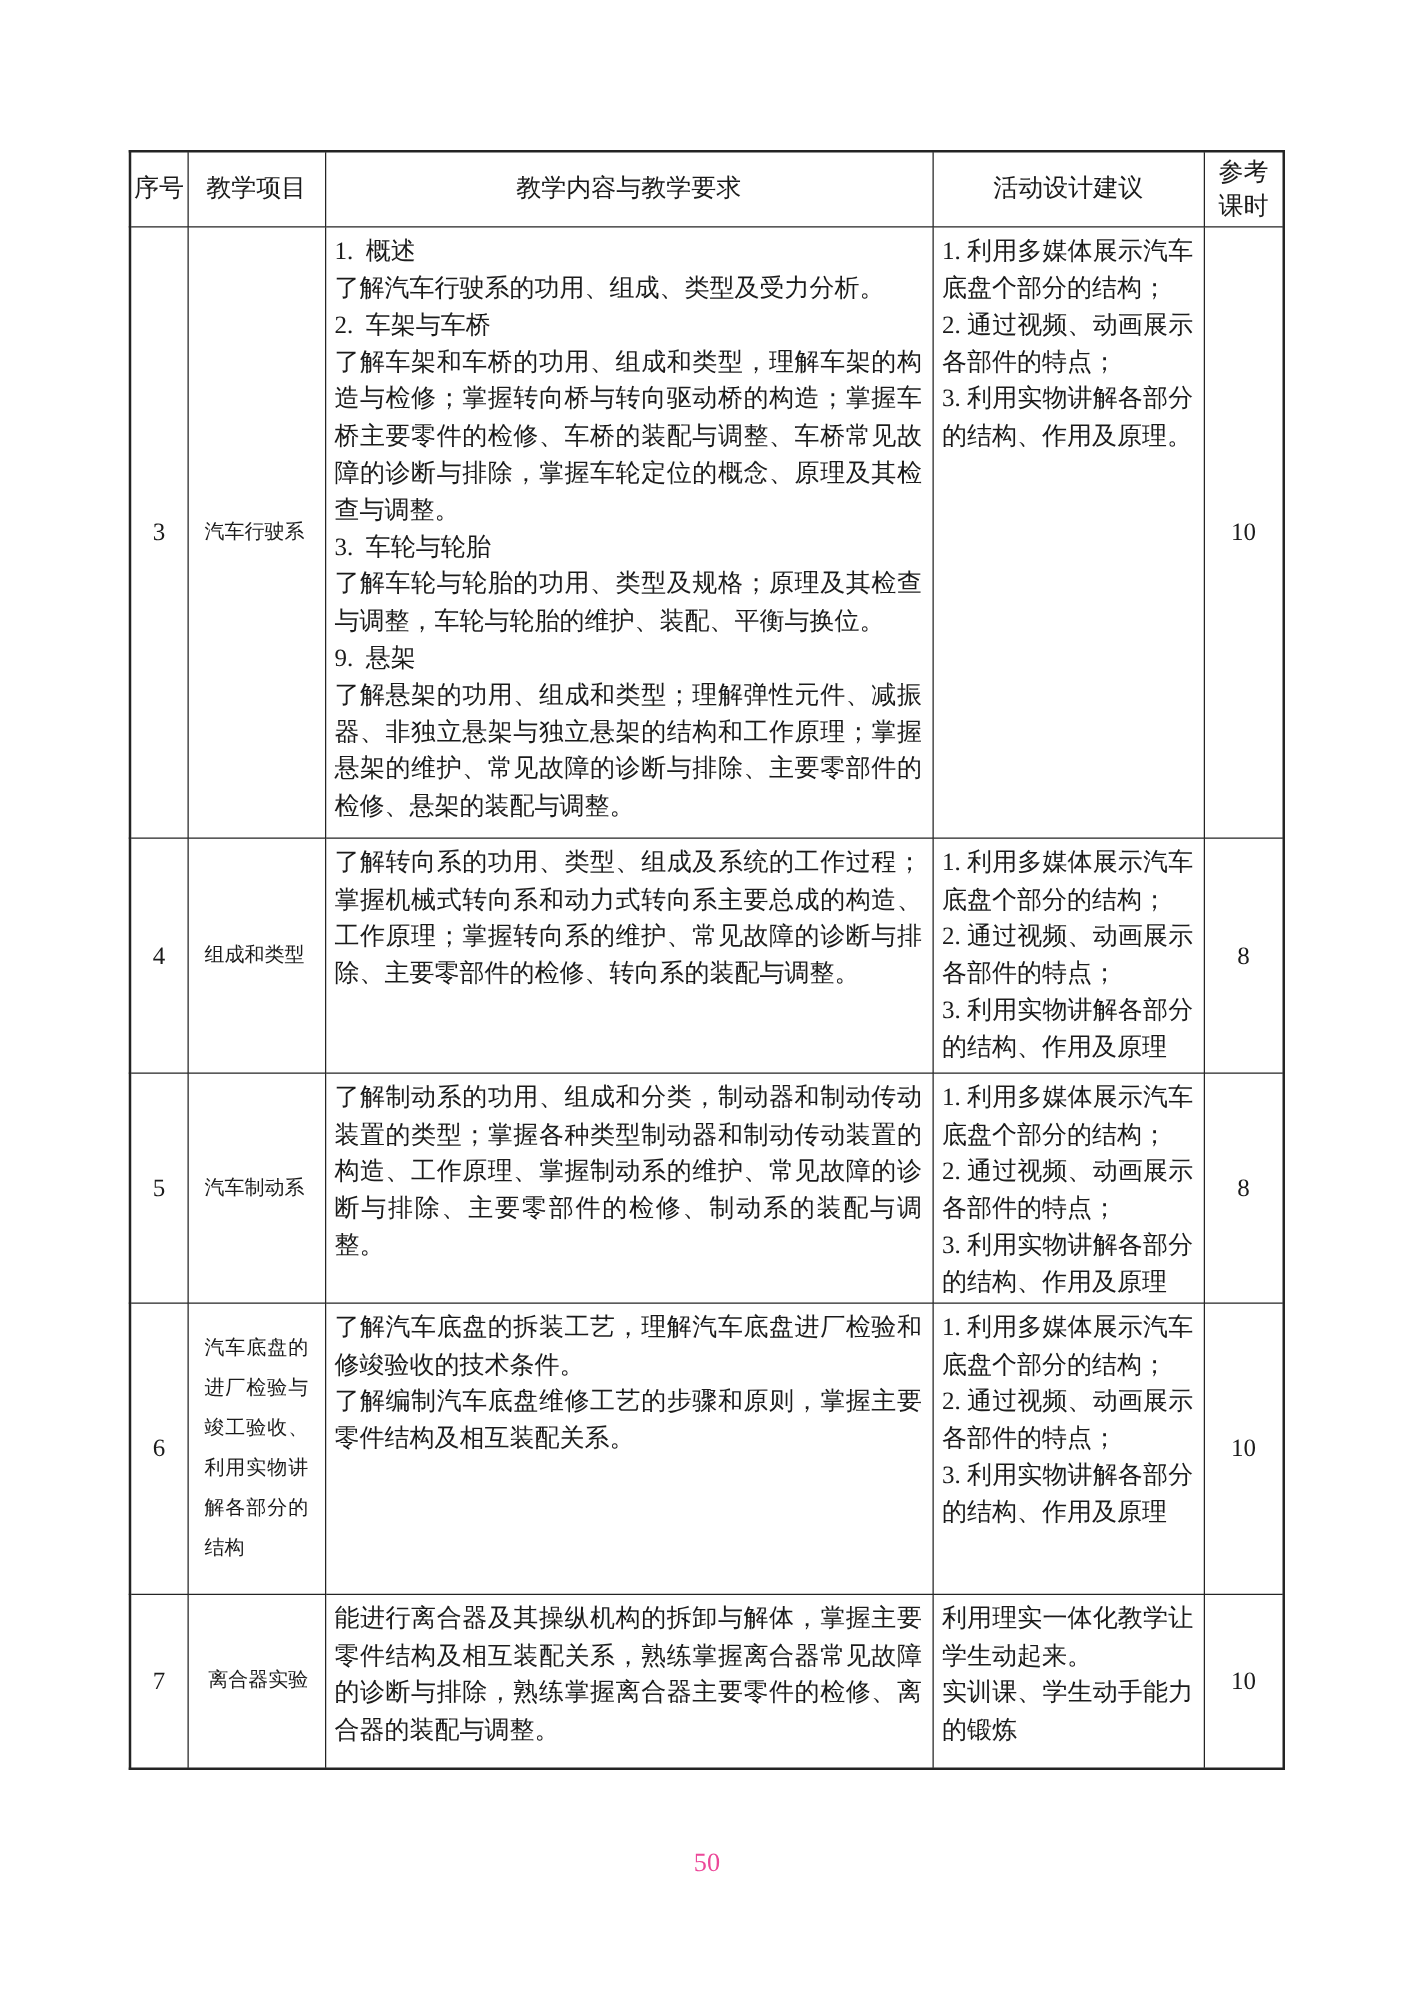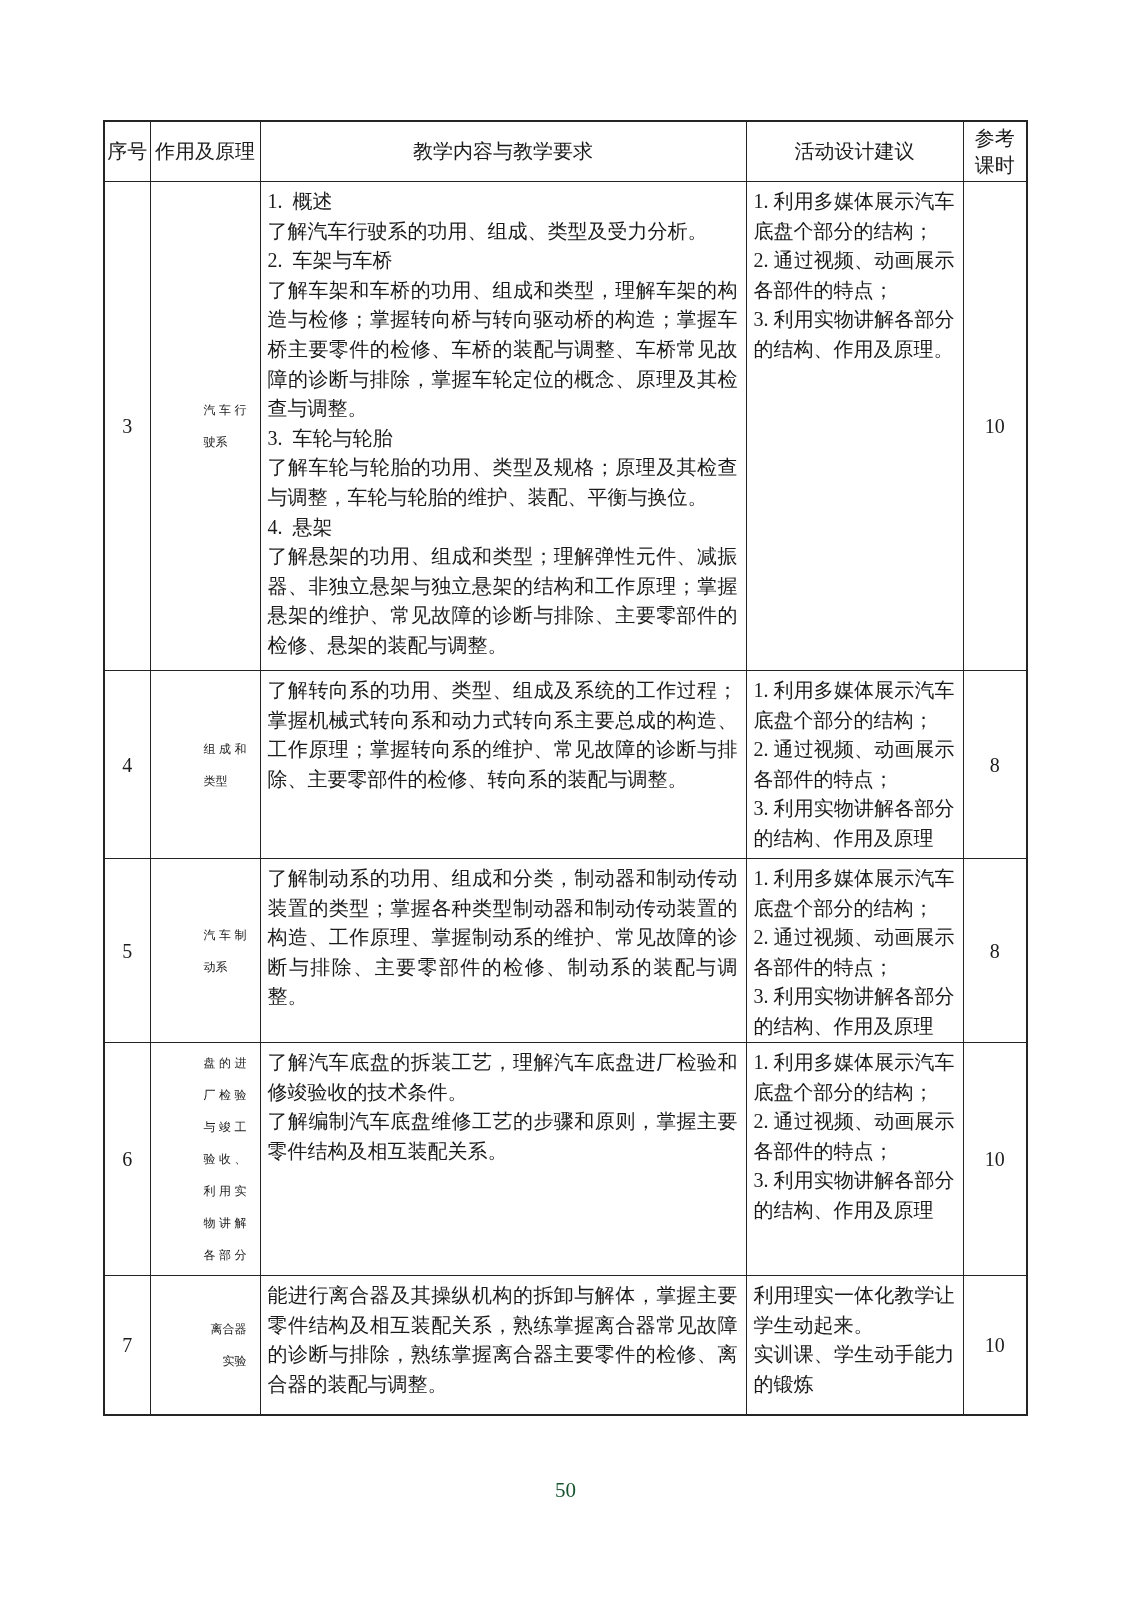--- a/index.html
+++ b/index.html
@@ -39,40 +39,39 @@
     font-size:20px;
     line-height:27px;
     padding:0 2px;
   }
   .num{
     text-align:center;
     font-size:20px;
     line-height:26px;
   }
   .proj{
-    font-size:12px;
+    font-size:16px;
     line-height:32px;
     padding:0 13px;
     text-align:justify;
-    margin-left:40px;
   }
   .proj.centered{text-align:right;}
   .para{
     font-size:20px;
     line-height:29.6px;
     text-align:justify;
     white-space:pre-wrap;
   }
   .page-number{
     position:absolute;
     left:0;top:1478px;
     width:100%;
     text-align:center;
     font-size:21px;
-    color:#14532d;
+    color:#ec4899;
   }
 </style>
 </head>
 <body>
 
 <div class="page">
 
   <table class="syllabus">
     <colgroup>
       <col style="width:46px">
@@ -80,21 +79,21 @@
       <col style="width:486px">
       <col style="width:217px">
       <col style="width:64px">
     </colgroup>
     <thead>
       <tr>
         <th>
           <div class="cellbox head" style="height:59px">序号</div>
         </th>
         <th>
-          <div class="cellbox head" style="height:59px">作用及原理</div>
+          <div class="cellbox head" style="height:59px">教学项目</div>
         </th>
         <th>
           <div class="cellbox head" style="height:59px">教学内容与教学要求</div>
         </th>
         <th>
           <div class="cellbox head" style="height:59px">活动设计建议</div>
         </th>
         <th>
           <div class="cellbox head" style="height:59px">参考课时</div>
         </th>
@@ -113,21 +112,21 @@
             </div>
           </td>
           <td>
             <div class="cellbox vtop" style="height:488px">
               <div class="para">1.  概述</div>
               <div class="para">了解汽车行驶系的功用、组成、类型及受力分析。</div>
               <div class="para">2.  车架与车桥</div>
               <div class="para">了解车架和车桥的功用、组成和类型，理解车架的构造与检修；掌握转向桥与转向驱动桥的构造；掌握车桥主要零件的检修、车桥的装配与调整、车桥常见故障的诊断与排除，掌握车轮定位的概念、原理及其检查与调整。</div>
               <div class="para">3.  车轮与轮胎</div>
               <div class="para">了解车轮与轮胎的功用、类型及规格；原理及其检查与调整，车轮与轮胎的维护、装配、平衡与换位。</div>
-              <div class="para">4.  悬架</div>
+              <div class="para">9.  悬架</div>
               <div class="para">了解悬架的功用、组成和类型；理解弹性元件、减振器、非独立悬架与独立悬架的结构和工作原理；掌握悬架的维护、常见故障的诊断与排除、主要零部件的检修、悬架的装配与调整。</div>
             </div>
           </td>
           <td>
             <div class="cellbox vtop" style="height:488px">
               <div class="para">1. 利用多媒体展示汽车底盘个部分的结构；</div>
               <div class="para">2. 通过视频、动画展示各部件的特点；</div>
               <div class="para">3. 利用实物讲解各部分的结构、作用及原理。</div>
             </div>
           </td>

